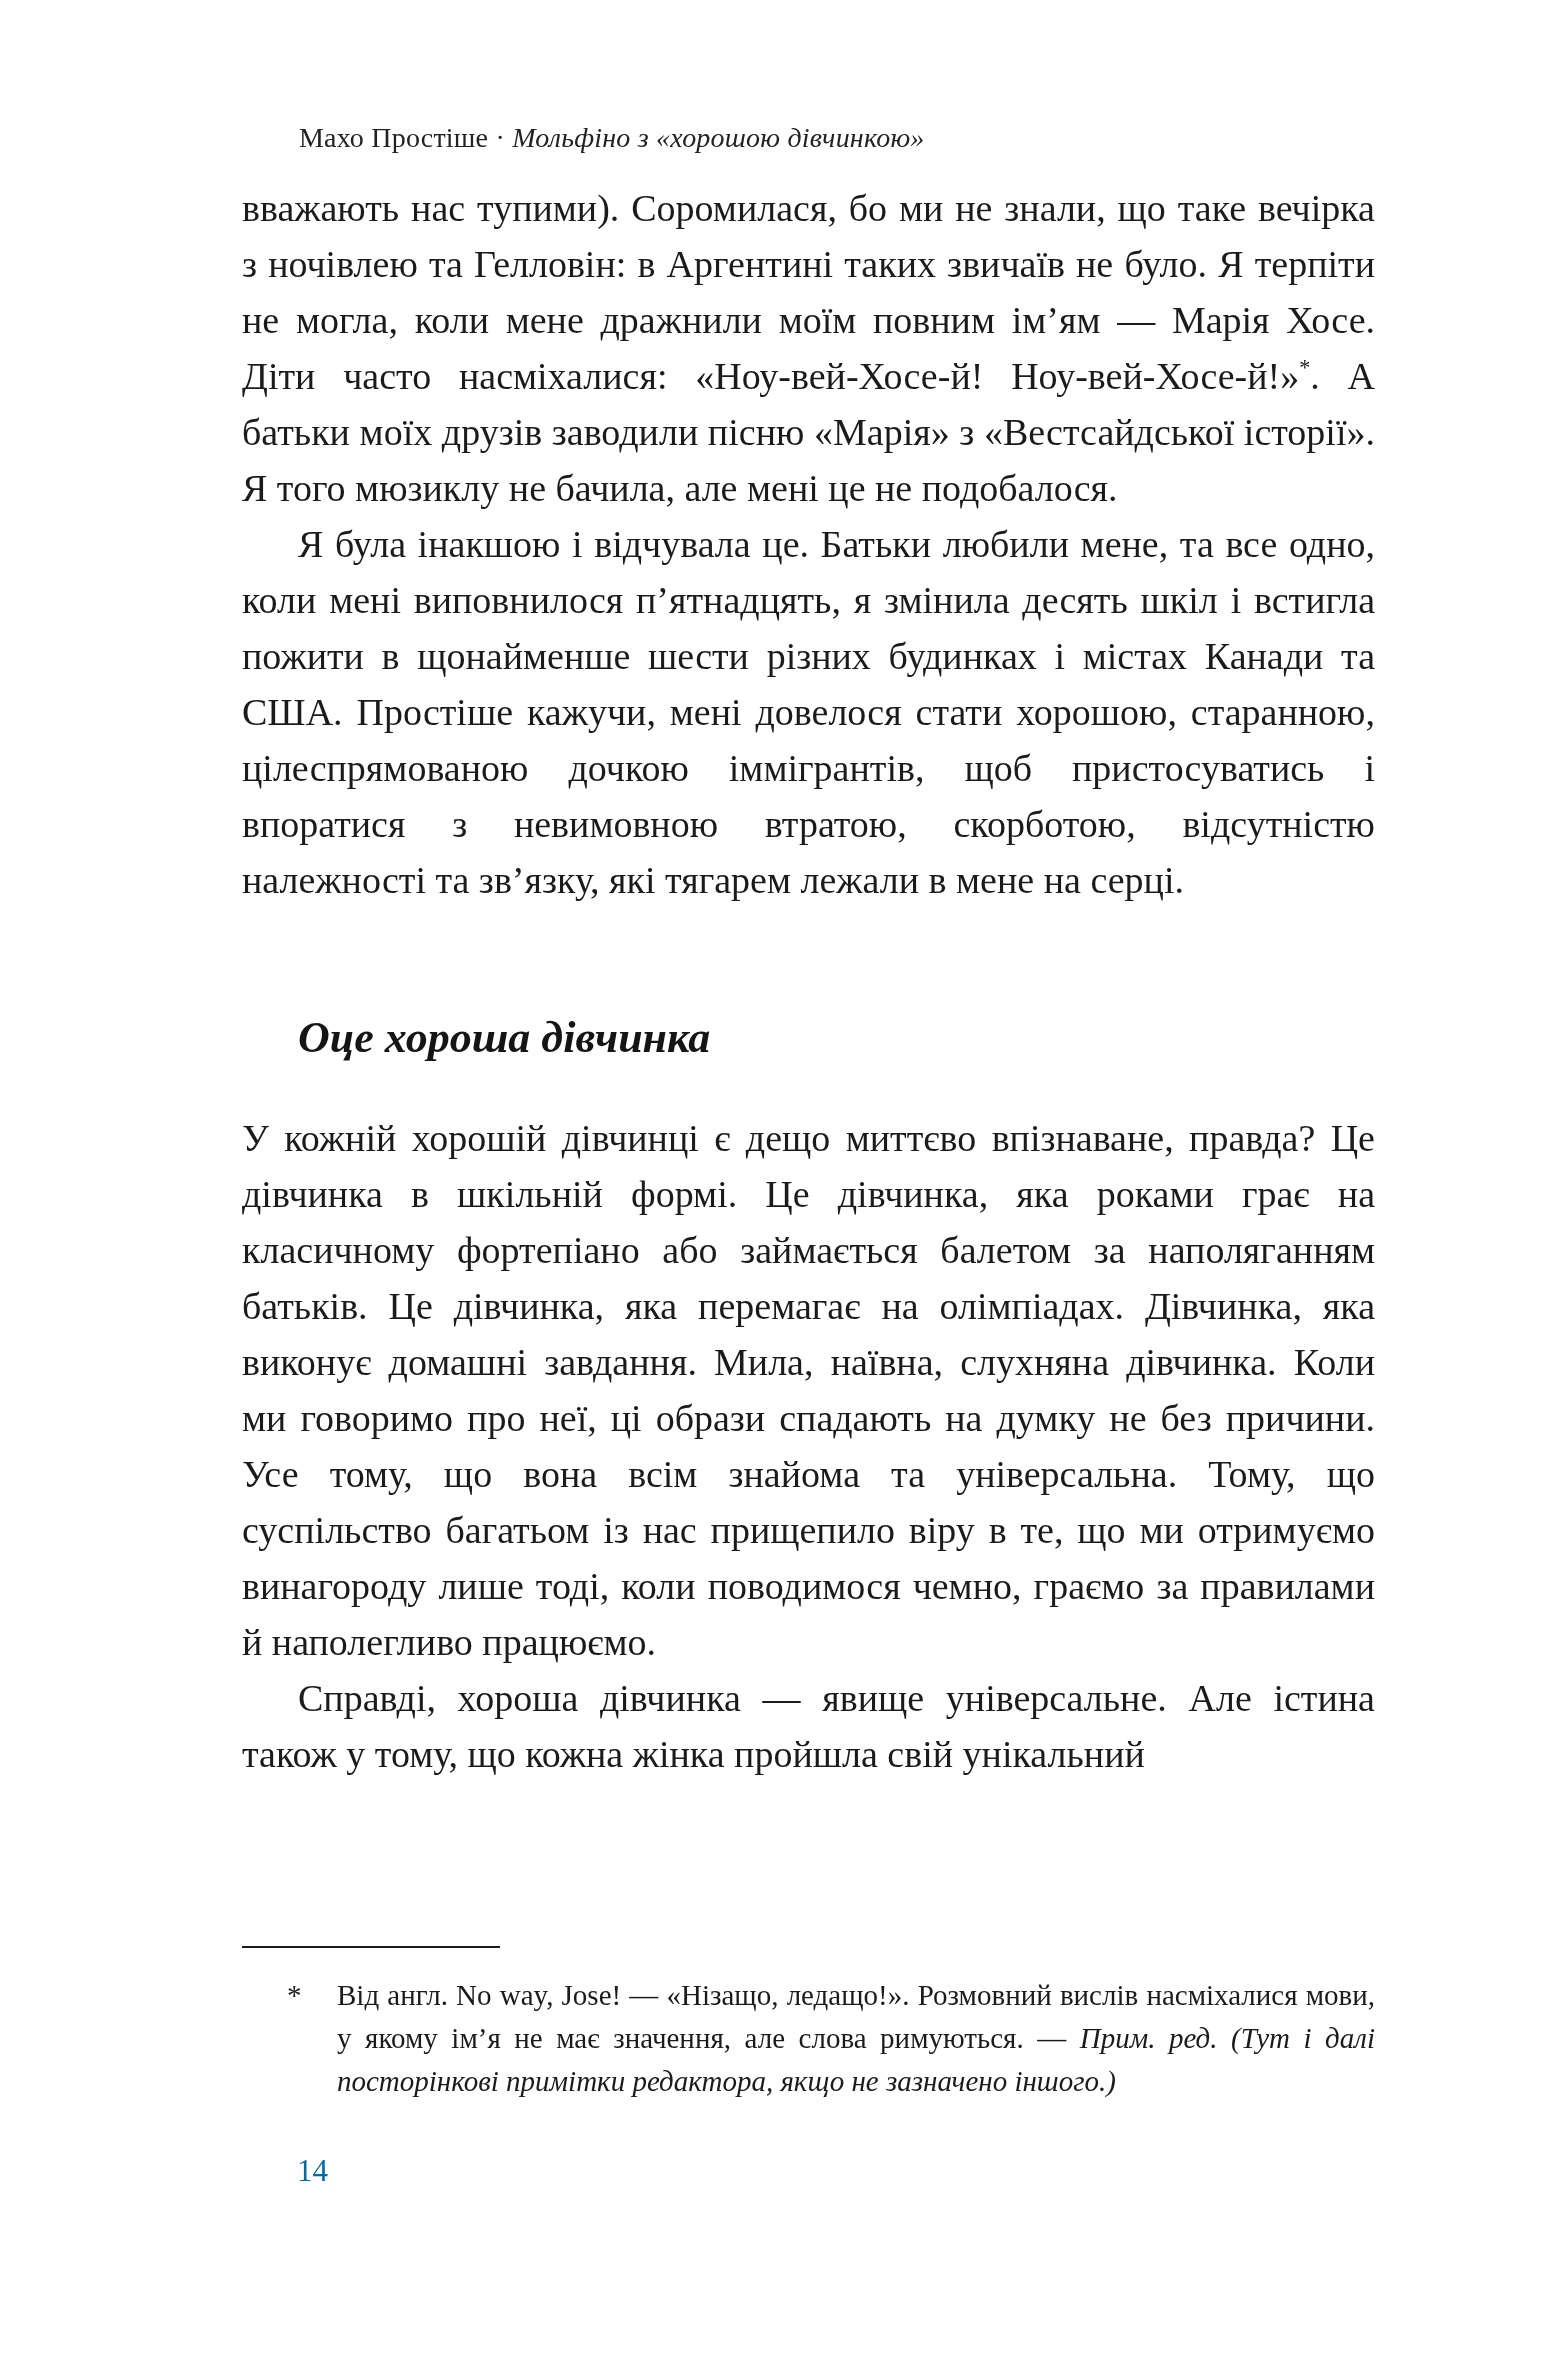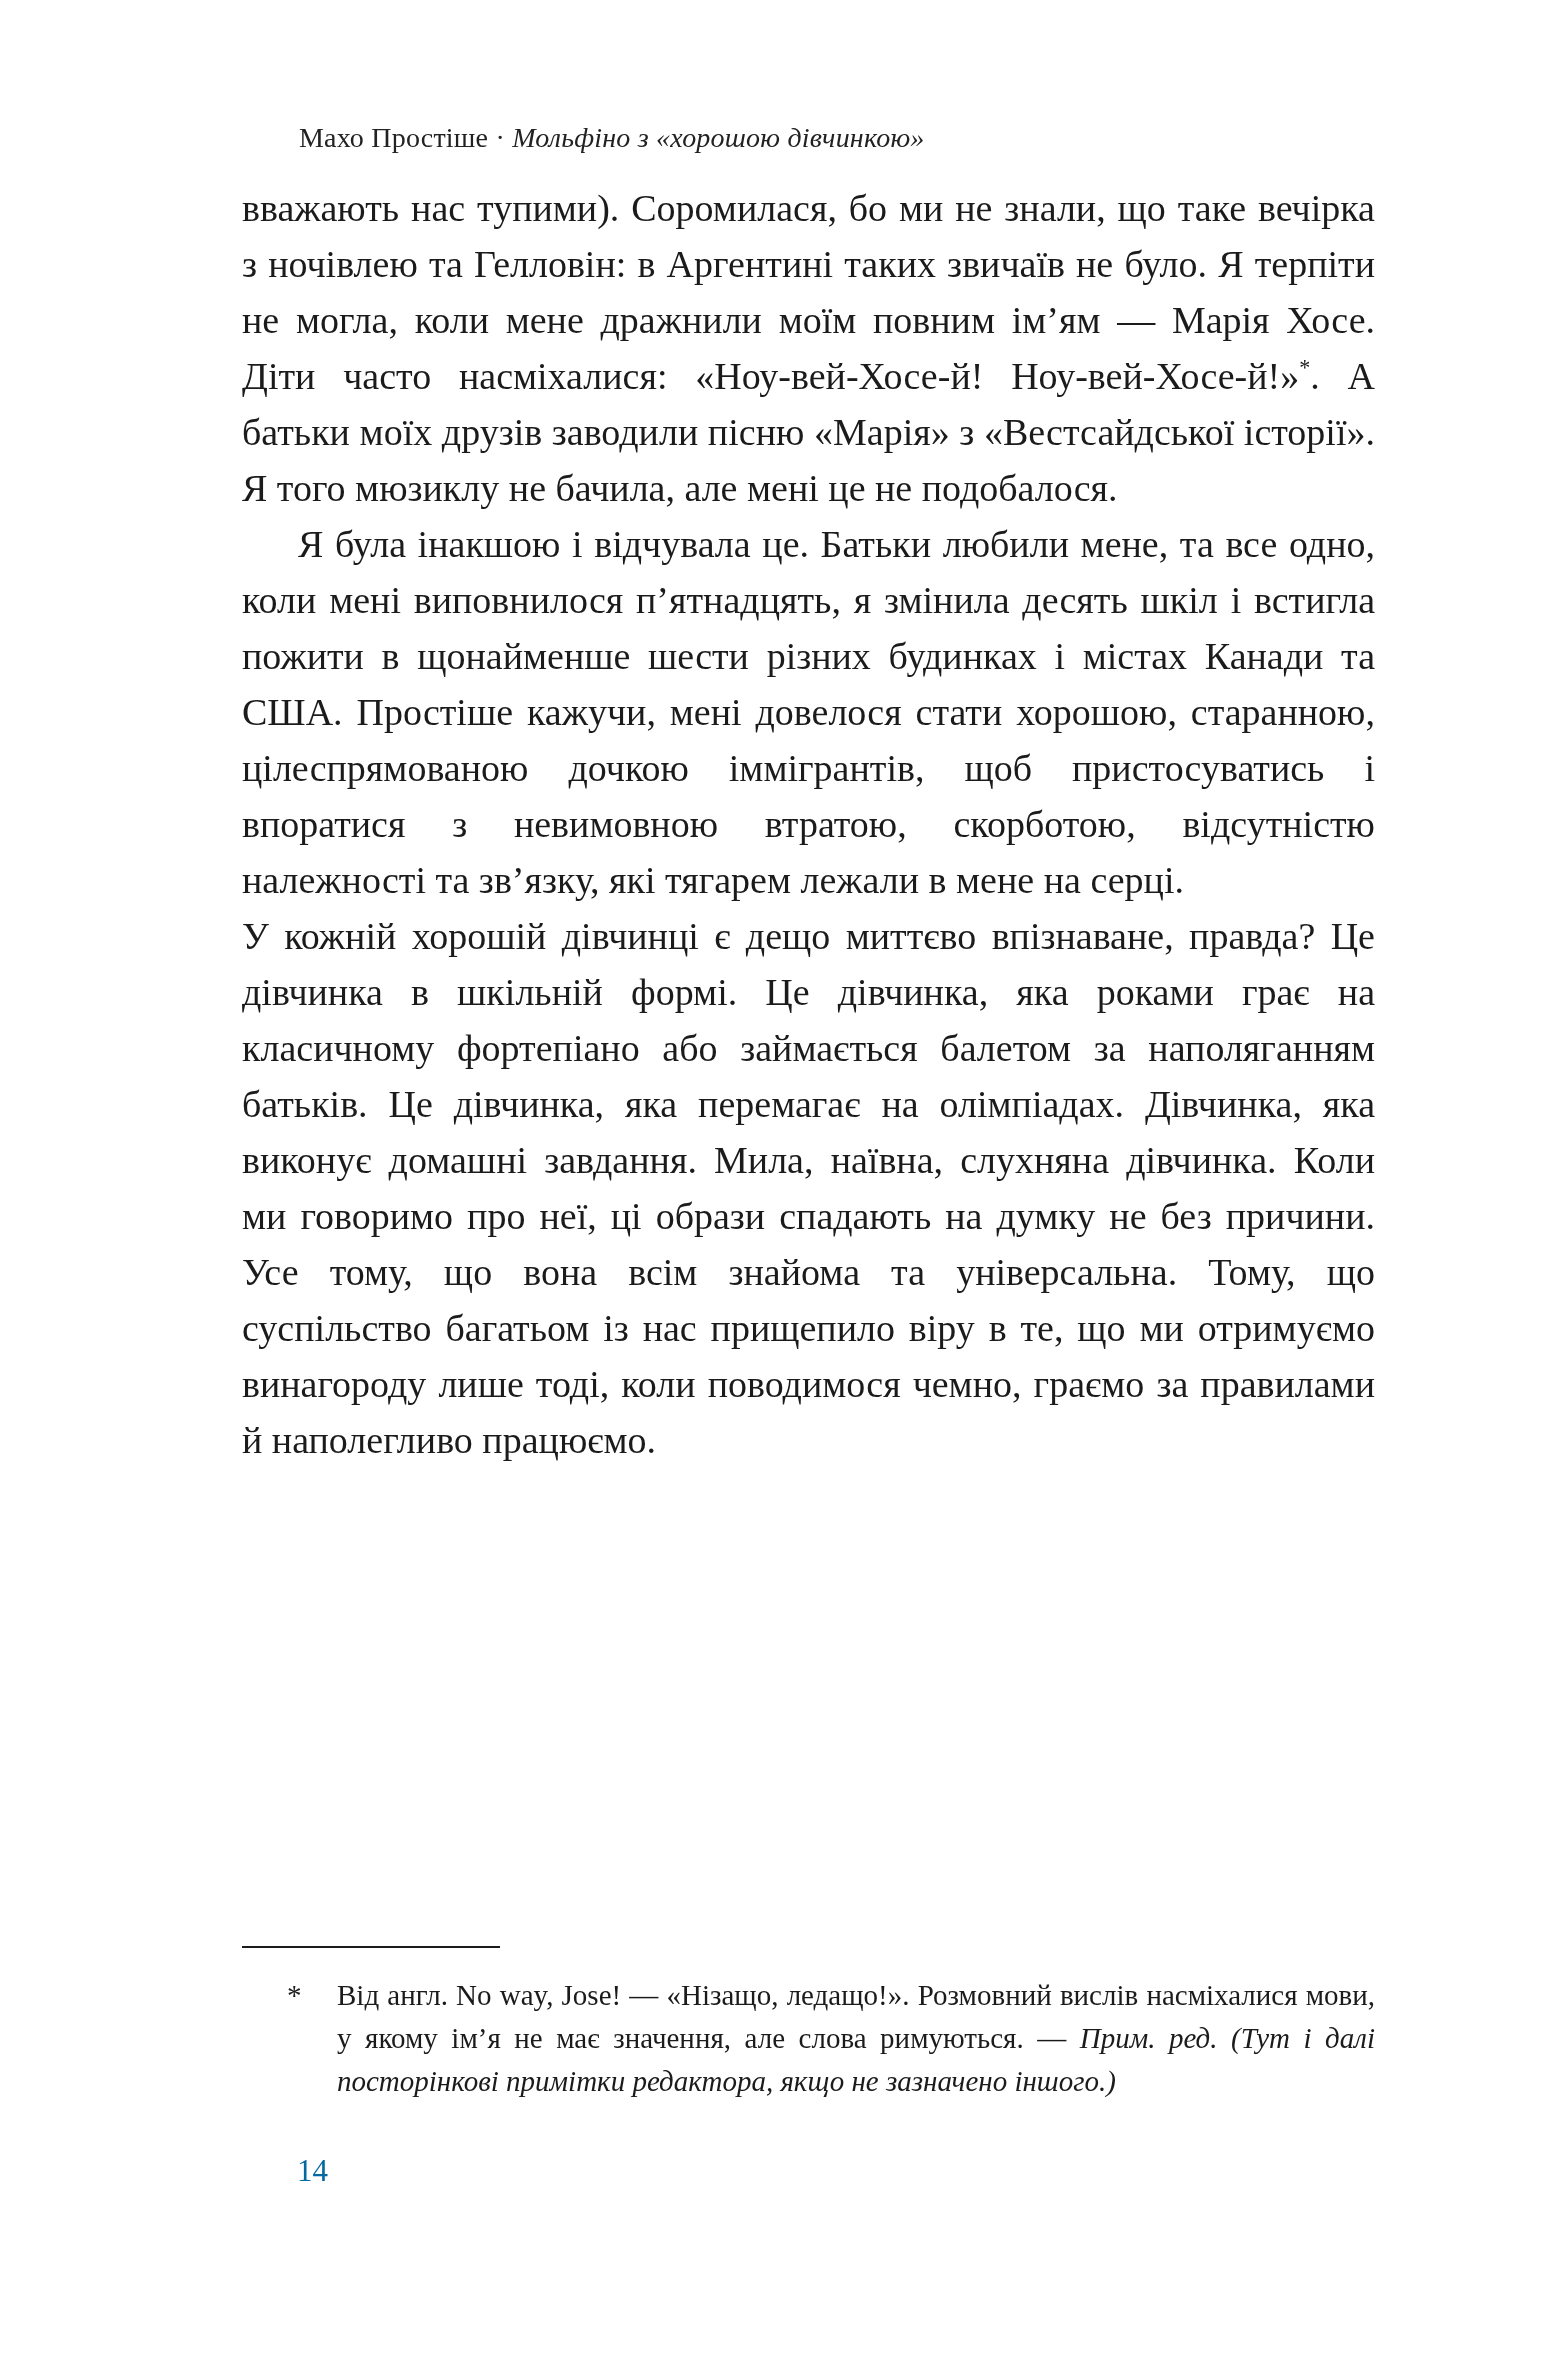--- a/index.html
+++ b/index.html
@@ -88,23 +88,25 @@
 <div class="page">
 
   <header class="running-header"><span>Махо Простіше</span><span> · </span><span class="italic">Мольфіно з «хорошою дівчинкою»</span></header>
 
   <main class="body-text">
 
     <p class="para"><span>вважають нас тупими). Соромилася, бо ми не знали, що таке вечірка з ночівлею та Гелловін: в Аргентині таких звичаїв не було. Я терпіти не могла, коли мене дражнили моїм повним ім’ям — Марія Хосе. Діти часто насміхалися: «Ноу-вей-Хосе-й! Ноу-вей-Хосе-й!»</span><sup class="fn-ref">*</sup><span>. А батьки моїх друзів заводили пісню «Марія» з «Вестсайдської історії». Я того мюзиклу не бачила, але мені це не подобалося.</span></p>
 
     <p class="para indent">Я була інакшою і відчувала це. Батьки любили мене, та все одно, коли мені виповнилося п’ятнадцять, я змінила десять шкіл і встигла пожити в щонайменше шести різних будинках і містах Канади та США. Простіше кажучи, мені довелося стати хорошою, старанною, цілеспрямованою дочкою іммігрантів, щоб пристосуватись і впоратися з невимовною втратою, скорботою, відсутністю належності та зв’язку, які тягарем лежали в мене на серці.</p>
 
+    <h2 class="section-heading">Оце хороша дівчинка</h2>
 
     <p class="para">У кожній хорошій дівчинці є дещо миттєво впізнаване, правда? Це дівчинка в шкільній формі. Це дівчинка, яка роками грає на класичному фортепіано або займається балетом за наполяганням батьків. Це дівчинка, яка перемагає на олімпіадах. Дівчинка, яка виконує домашні завдання. Мила, наївна, слухняна дівчинка. Коли ми говоримо про неї, ці образи спадають на думку не без причини. Усе тому, що вона всім знайома та універсальна. Тому, що суспільство багатьом із нас прищепило віру в те, що ми отримуємо винагороду лише тоді, коли поводимося чемно, граємо за правилами й наполегливо працюємо.</p>
 
+    <p class="para indent">Справді, хороша дівчинка — явище універсальне. Але істина також у тому, що кожна жінка пройшла свій унікальний</p>
 
   </main>
 
   <footer class="footnote-block">
     <div class="footnote-rule"></div>
     <div class="footnote">
       <span class="footnote-marker">*</span>
       <span class="footnote-text"><span>Від англ. No way, Jose! — «Нізащо, ледащо!». Розмовний вислів насміхалися мови, у якому ім’я не має значення, але слова римуються. — </span><span class="italic">Прим. ред. (Тут і далі посторінкові примітки редактора, якщо не зазначено іншого.)</span></span>
     </div>
   </footer>

